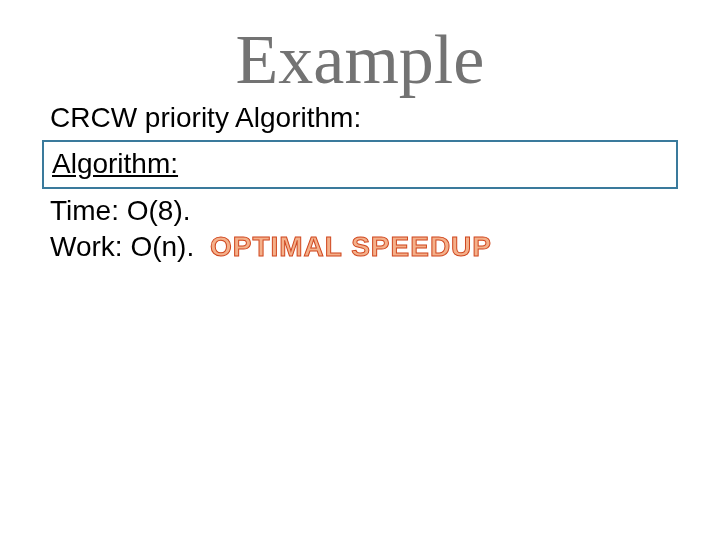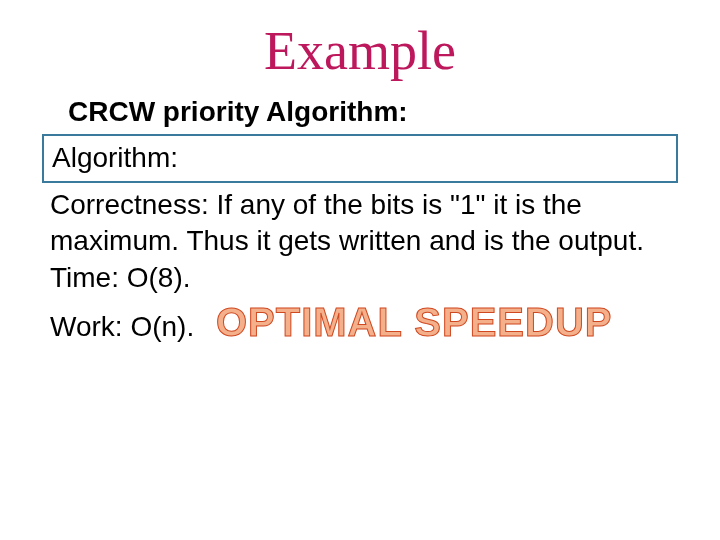--- a/index.html
+++ b/index.html
@@ -10,68 +10,64 @@
     body {
       width: 720px;
       height: 540px;
       background: #ffffff;
       font-family: "Trebuchet MS", "Gill Sans MT", sans-serif;
       padding: 20px 50px;
       overflow: hidden;
     }
     .title {
       text-align: center;
-      font-size: 54px;
+      font-size: 70px;
       font-family: "Book Antiqua", Palatino, serif;
-      color: #be185d;
-      margin-bottom: 12px;
+      color: #737373;
       font-weight: normal;
     }
     .content {
       font-size: 28px;
       color: #000;
       line-height: 1.3;
     }
     .heading {
-      font-weight: bold;
-      margin-left: 18px;
+      font-weight: normal;
     }
     .boxed {
       border: 2px solid #3a7a9c;
       padding: 4px 8px;
       margin: 4px -8px;
       line-height: 1.3;
     }
     .underline {
+      text-decoration: underline;
     }
     .optimal {
-      font-size: 40px;
+      font-size: 28px;
       font-weight: bold;
       color: #f4b08a;
       -webkit-text-stroke: 1px #d04820;
       letter-spacing: 1px;
-      margin-left: 14px;
+      margin-left: 8px;
       vertical-align: baseline;
     }
     .last-line {
       display: inline;
       text-align: right;
     }
   </style>
 </head>
 <body>
 
 <div class="title">Example</div>
 
 <div class="content">
   <div class="heading">CRCW priority Algorithm:</div>
   <div class="boxed">
     <div class="underline">Algorithm:</div>
   </div>
-  <div>
-    <span class="underline">Correctness:</span><span> If any of the bits is "1" it is the maximum. Thus it gets written and is the output.</span>
-  </div>
   <div>Time: O(8).</div>
   <div>
     <span class="last-line">Work: O(n).</span>
     <span class="optimal">OPTIMAL SPEEDUP</span>
   </div>
 </div>
 
 </body></html>

